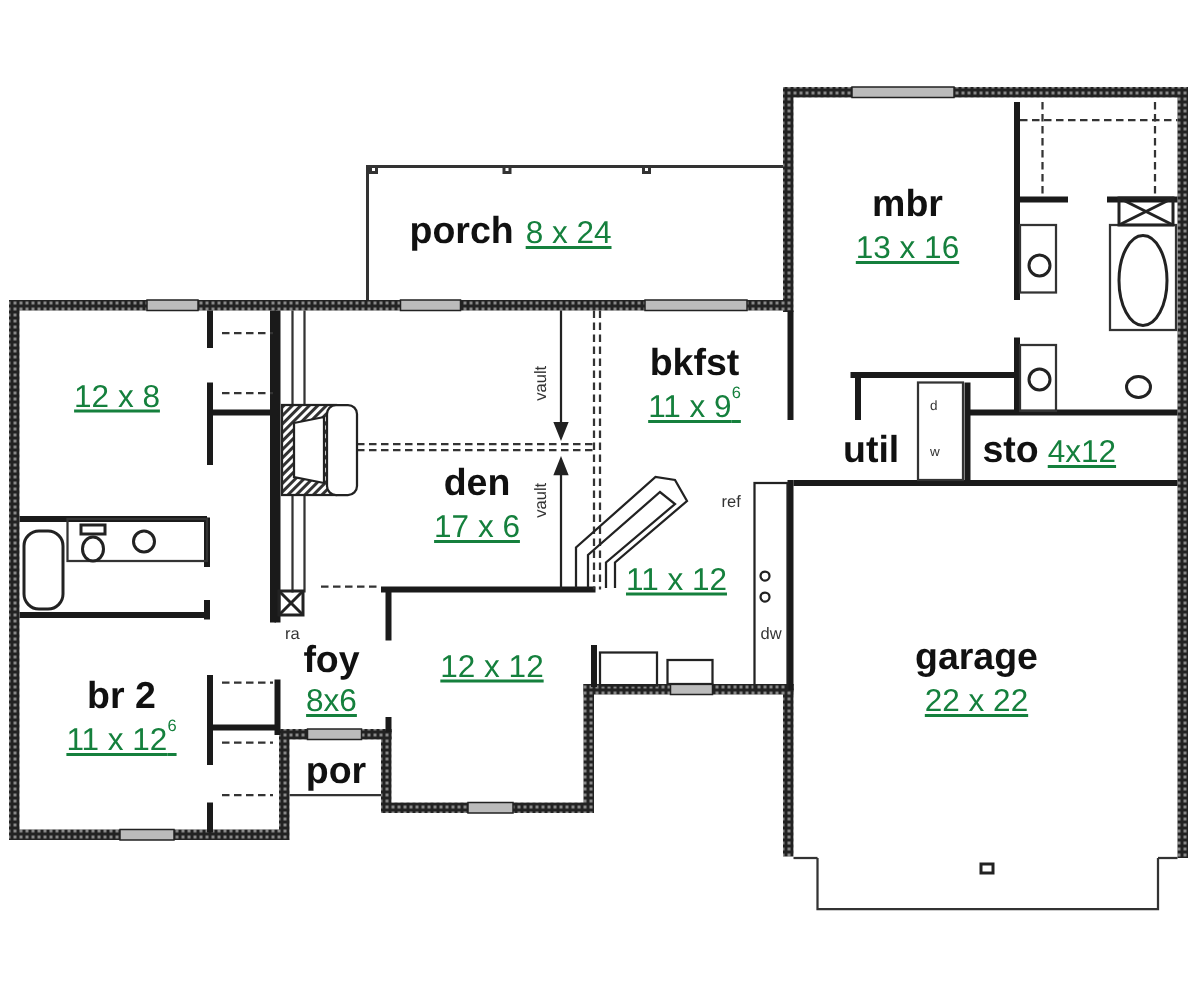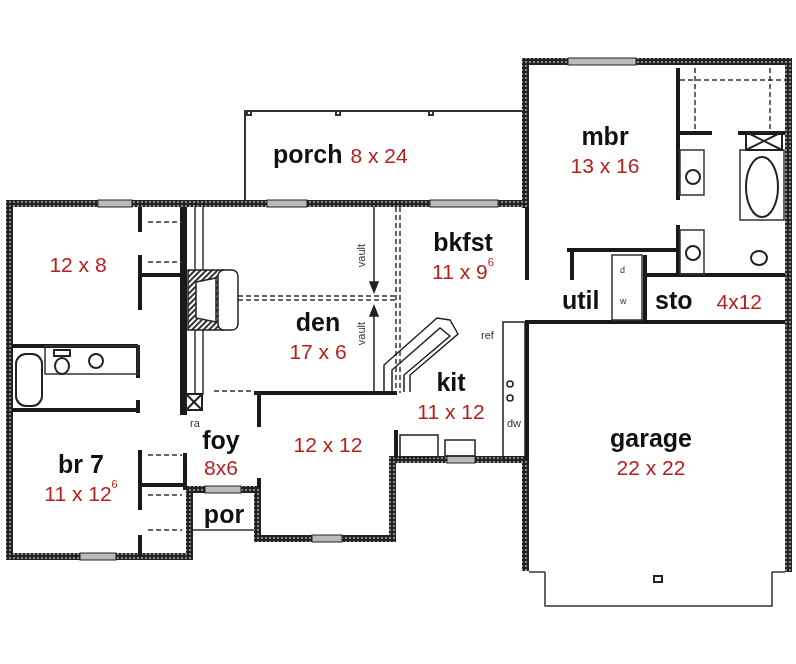--- a/index.html
+++ b/index.html
@@ -1,20 +1,20 @@
 <!DOCTYPE html>
 <html><head>
 <meta charset="utf-8">
 <style>
   html,body{margin:0;padding:0;background:#ffffff;}
   body{width:796px;height:664px;position:relative;overflow:hidden;font-family:"Liberation Sans",sans-serif;}
   svg{position:absolute;left:0;top:0;}
   .lbl{position:absolute;color:#111;white-space:nowrap;text-align:center;line-height:1;}
   .name{font-weight:bold;font-size:25px;display:block;}
-  .dim{font-size:21px;display:block;margin-top:6px;color:#b91c1c;}
+  .dim{font-size:21px;display:block;margin-top:6px;color:#15803d;text-decoration:underline;}
   .inline{display:inline;margin:0 0 0 8px;}
   .small{position:absolute;font-size:11px;color:#333;line-height:1;}
   sup{font-size:11px;vertical-align:top;position:relative;top:-4px;}
 </style>
 </head>
 <body>
 
 <svg width="796" height="664" viewBox="0 0 796 664">
   <defs>
     <pattern id="hatch" width="4" height="4" patternUnits="userSpaceOnUse">
@@ -214,44 +214,43 @@
 <div class="lbl" style="left:278px;top:310px;width:80px;">
   <span class="name">den</span>
   <span class="dim">17 x 6</span>
 </div>
 
 <div class="lbl" style="left:562px;top:288px;">
   <span class="name">util</span>
 </div>
 
 <div class="lbl" style="left:655px;top:288px;">
-  <span class="name" style="display:inline;">sto</span><span class="dim inline" style="margin-left:24px;">4x12</span>
+  <span class="name" style="display:inline;">sto</span><span class="dim inline" style="margin-left:6px;">4x12</span>
 </div>
 
 <div class="lbl" style="left:406px;top:370px;width:90px;">
-  <span class="name">kit</span>
   <span class="dim">11 x 12</span>
 </div>
 
 <div class="lbl" style="left:196px;top:428px;width:50px;">
   <span class="name">foy</span>
   <span class="dim" style="margin-top:4px;">8x6</span>
 </div>
 
 <div class="lbl" style="left:278px;top:428px;width:100px;">
   <span class="dim">12 x 12</span>
 </div>
 
 <div class="lbl" style="left:596px;top:426px;width:110px;">
   <span class="name">garage</span>
   <span class="dim">22 x 22</span>
 </div>
 
 <div class="lbl" style="left:26px;top:452px;width:110px;">
-  <span class="name">br 7</span>
+  <span class="name">br 2</span>
   <span class="dim"><span>11 x 12</span><sup>6</sup></span>
 </div>
 
 <div class="lbl" style="left:196px;top:502px;width:56px;">
   <span class="name">por</span>
 </div>
 
 <span class="small" style="left:350px;top:250px;transform:rotate(-90deg);">vault</span>
 <span class="small" style="left:350px;top:328px;transform:rotate(-90deg);">vault</span>
 <span class="small" style="left:481px;top:330px;">ref</span>

